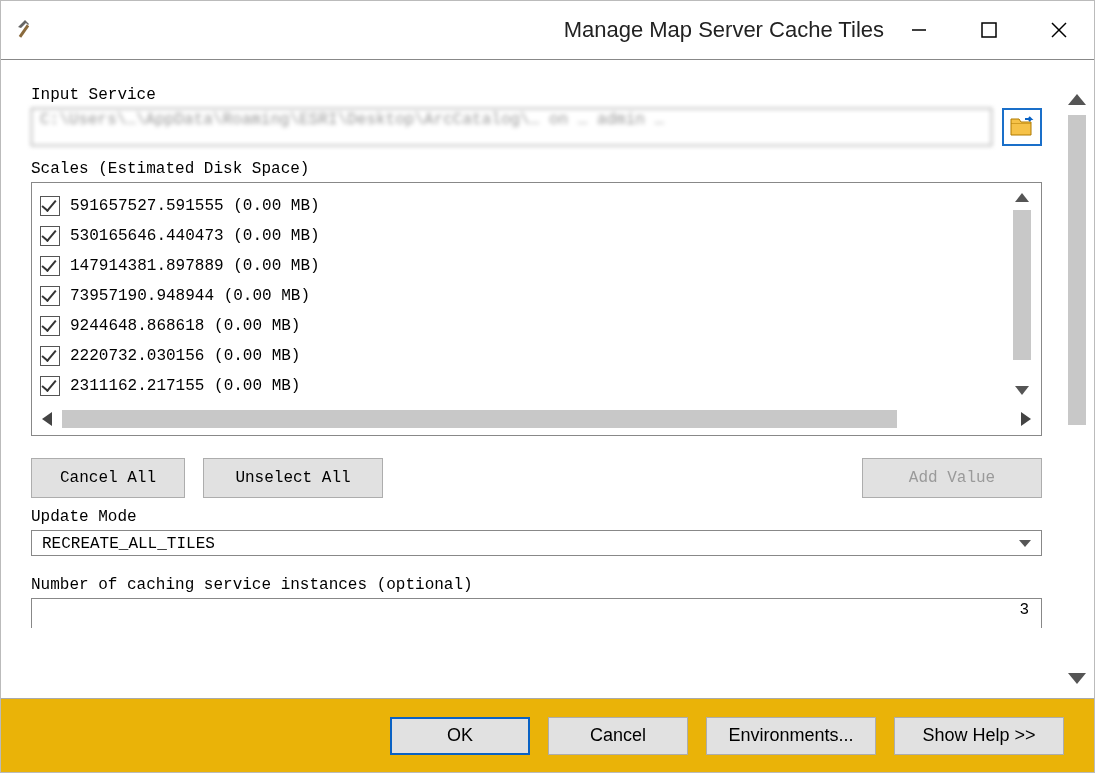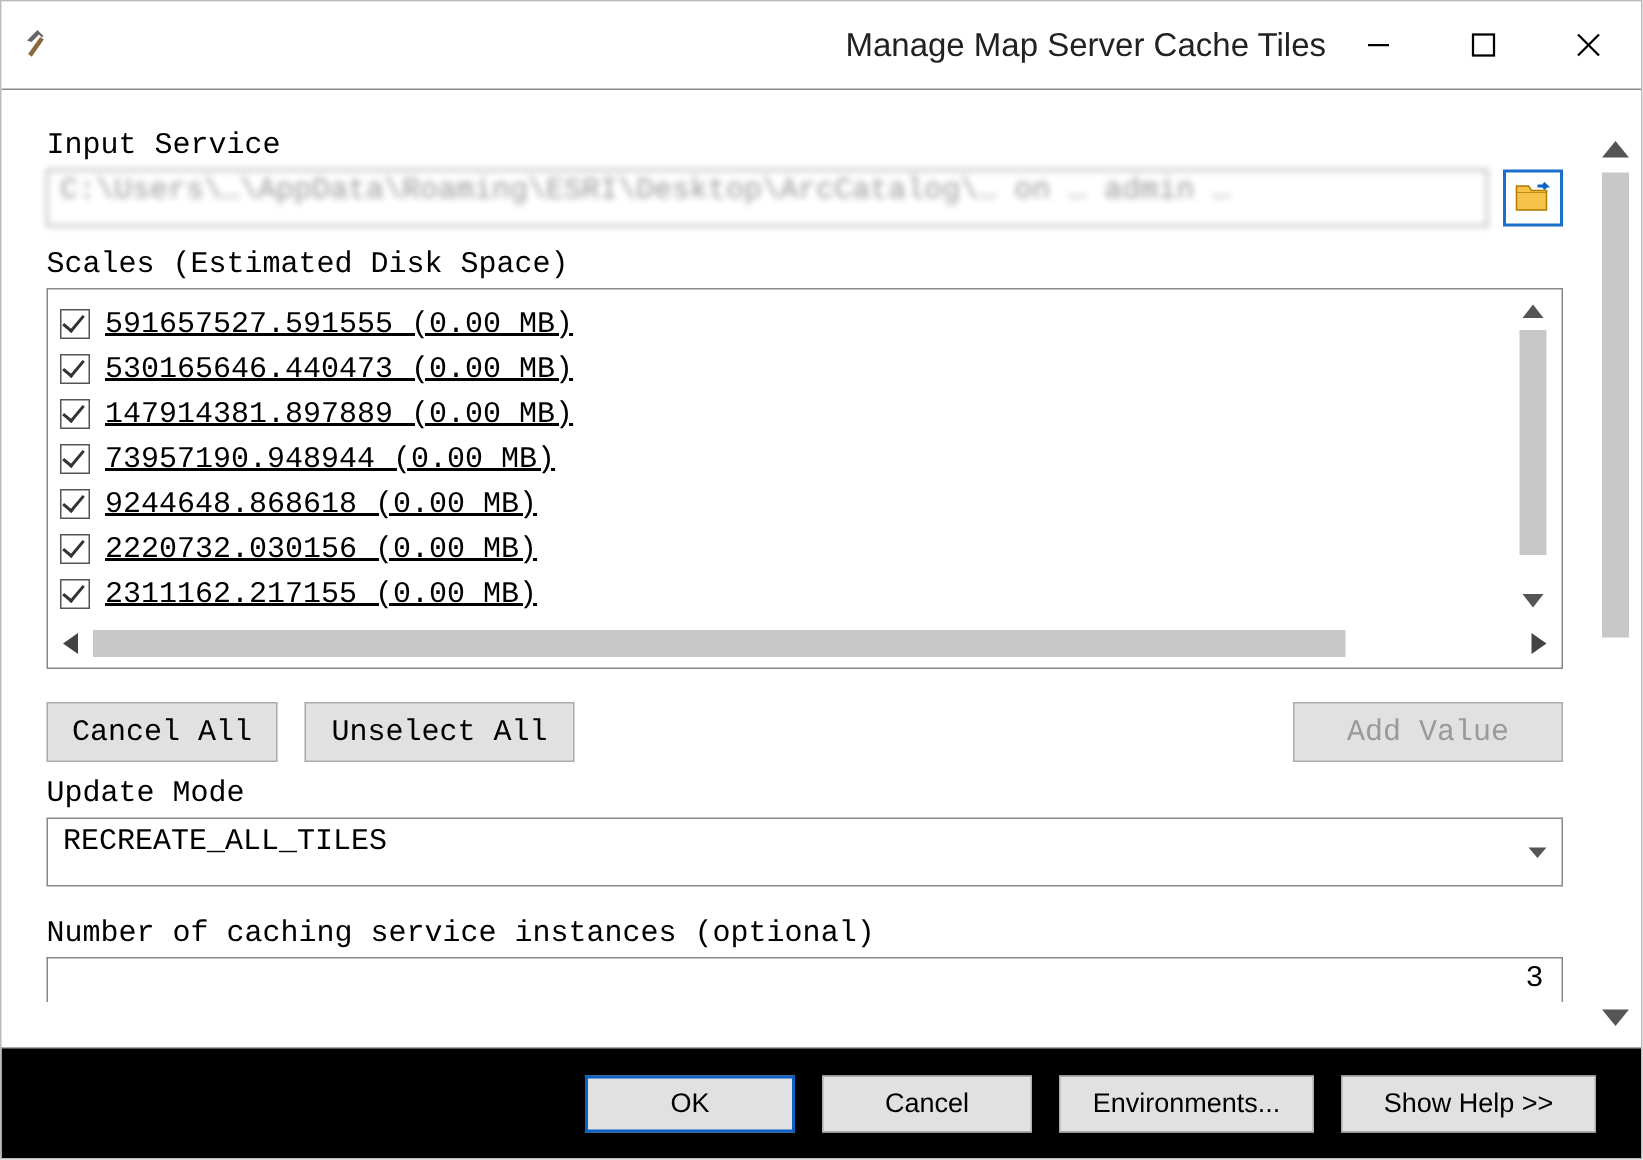--- a/index.html
+++ b/index.html
@@ -48,21 +48,21 @@
   .client {
     position: absolute;
     top: 58px; left: 0; right: 0; bottom: 74px;
     border-top: 1px solid #888;
     display: flex;
   }
   .content-pane {
     flex: 1;
     padding: 22px 18px 0 30px;
     font-family: "Courier New", monospace;
-    font-size: 20px;
+    font-size: 16px;
     overflow: hidden;
   }
   .vscroll-gutter {
     width: 34px;
     position: relative;
     padding: 6px 0;
     display: flex;
     flex-direction: column;
     align-items: center;
   }
@@ -143,21 +143,21 @@
   }
   .scale-check.checked::after {
     content: "";
     position: absolute;
     left: 4px; top: 0px;
     width: 6px; height: 12px;
     border-right: 2px solid #333;
     border-bottom: 2px solid #333;
     transform: rotate(40deg);
   }
-  .scale-text { white-space: pre; text-decoration: underline; }
+  .scale-text { white-space: pre; }
   .scales-vbar {
     width: 30px;
     display: flex; flex-direction: column; align-items: center;
     padding: 6px 0;
   }
   .mini-arrow {
     width: 0; height: 0;
     border-left: 7px solid transparent;
     border-right: 7px solid transparent;
   }
@@ -200,21 +200,21 @@
     border: 1px solid #adadad;
     display: flex; align-items: center; justify-content: center;
     cursor: default;
   }
   .flat-btn.disabled { color: #9a9a9a; cursor: default; }
   .spacer { flex: 1; }
 
   
   .combo {
     display: flex;
-    height: 46px;
+    height: 26px;
     border: 1px solid #888;
     margin-bottom: 20px;
   }
   .combo .combo-text { flex: 1; padding: 4px 10px 0 10px; }
   .combo .combo-arrow {
     width: 32px;
     display: flex; align-items: center; justify-content: center;
   }
   .combo .combo-arrow::after {
     content: "";
@@ -239,21 +239,21 @@
     left: 0; right: 0; bottom: 0;
     height: 74px;
     border-top: 1px solid #aaa;
     display: flex;
     align-items: center;
     justify-content: flex-end;
     gap: 18px;
     padding-right: 30px;
     font-family: "Segoe UI", Tahoma, sans-serif;
     font-size: 18px;
-    background: #000000;
+    background: #eab308;
   }
   .dlg-btn {
     height: 38px;
     min-width: 140px;
     padding: 0 18px;
     background: #e1e1e1;
     border: 1px solid #adadad;
     display: flex; align-items: center; justify-content: center;
     cursor: default;
   }

